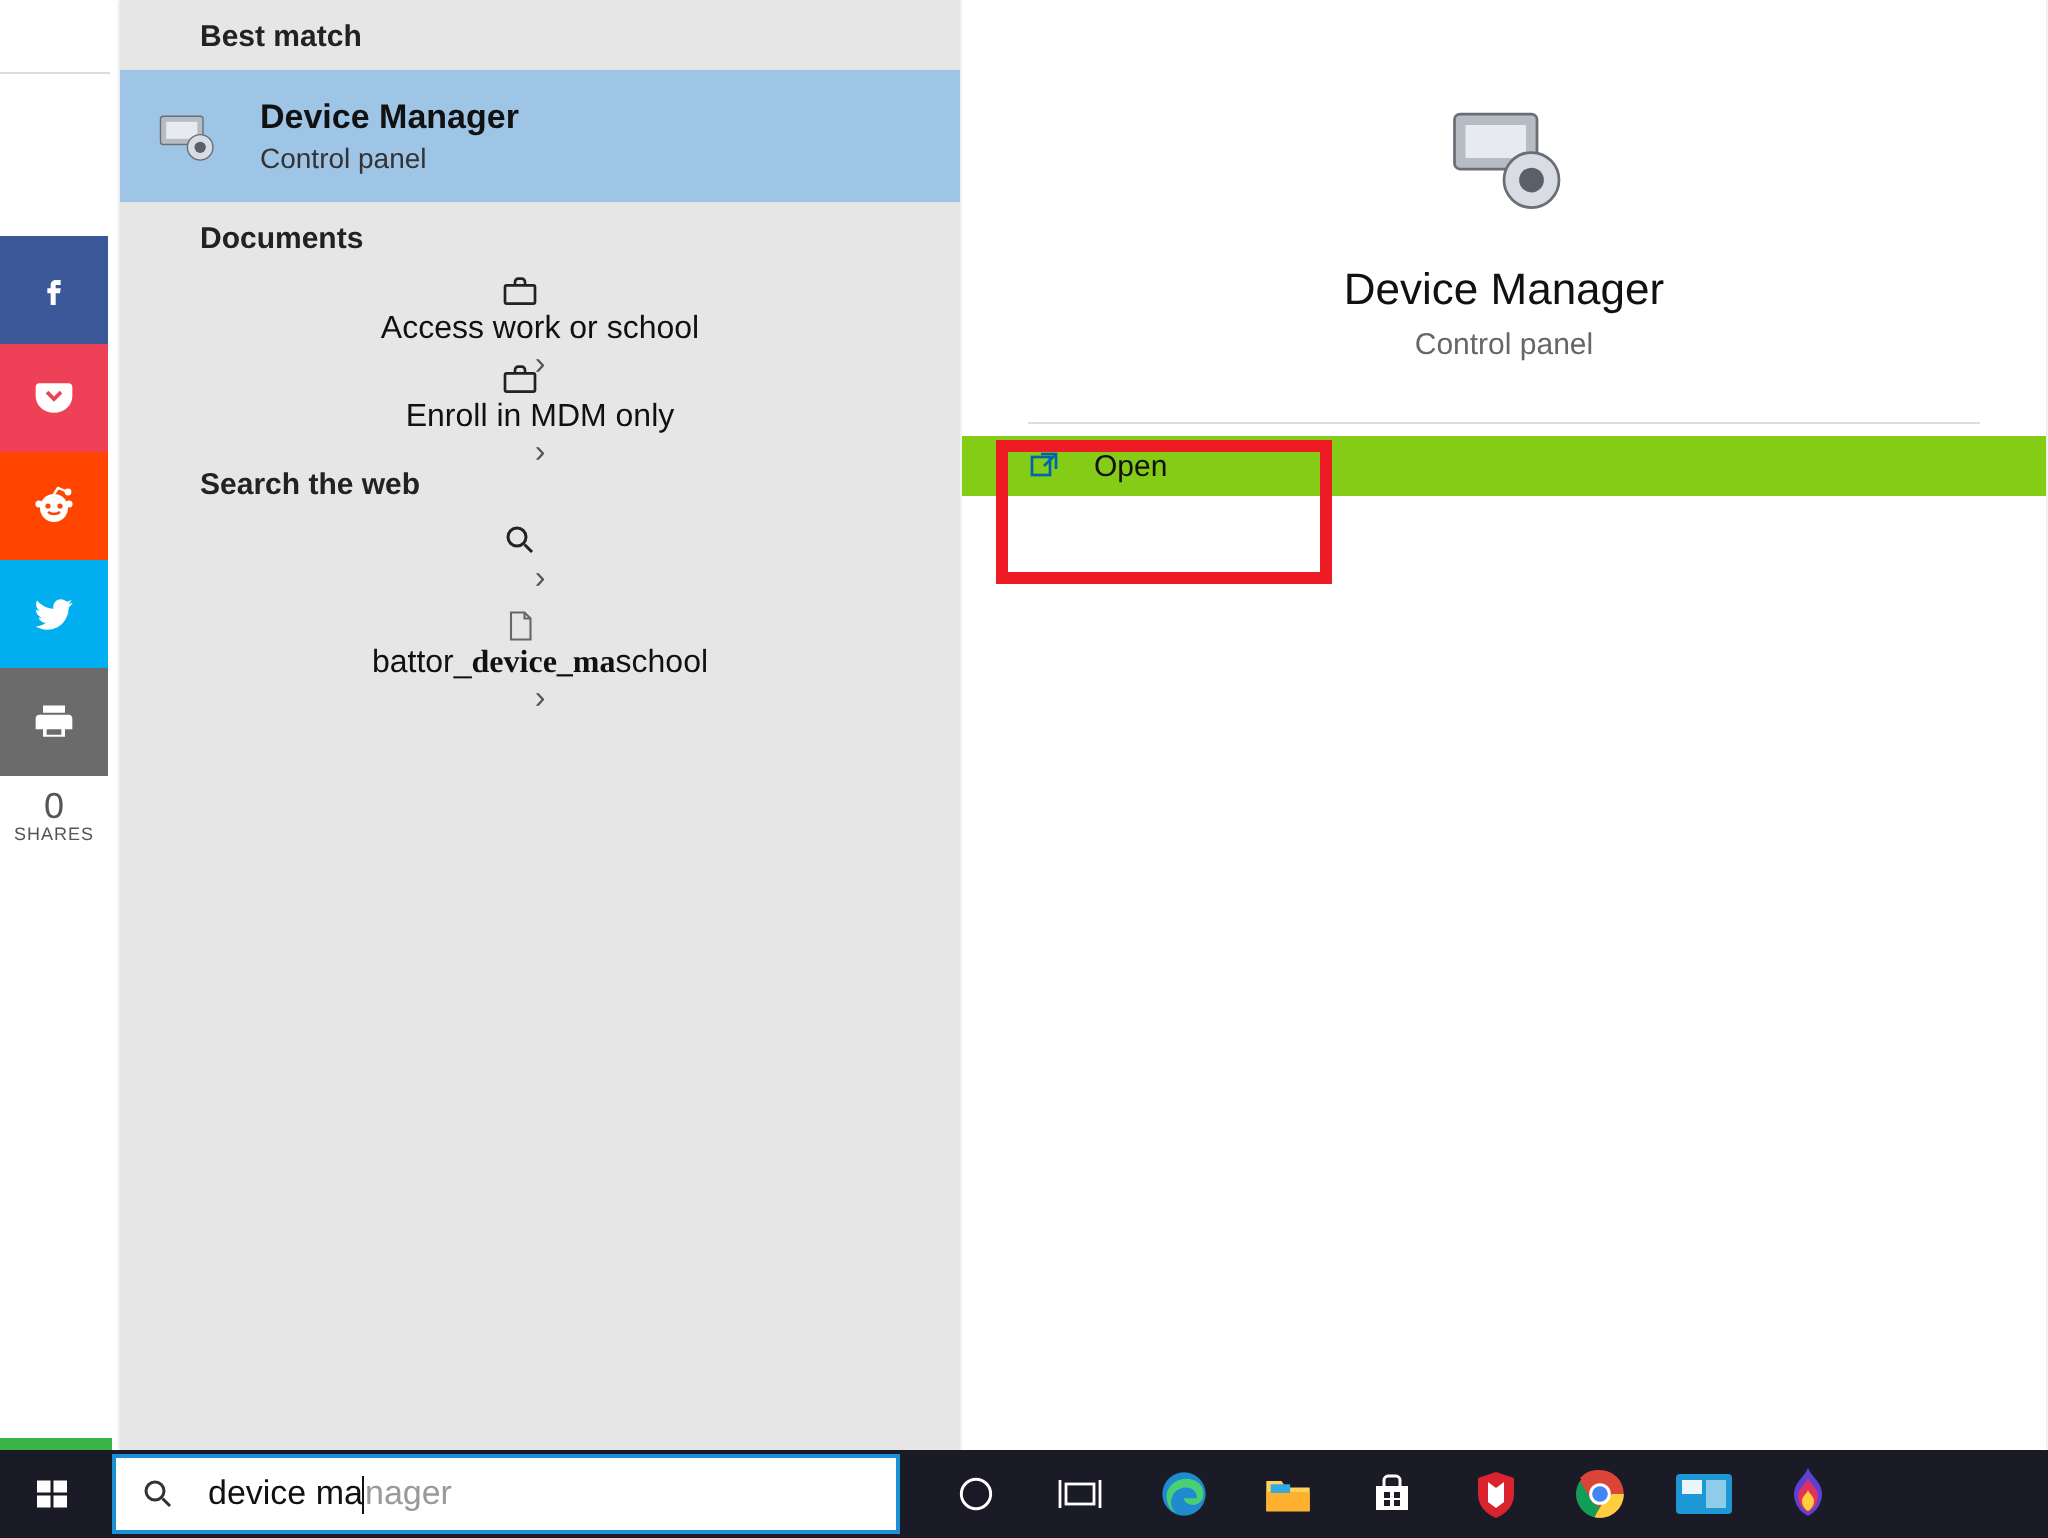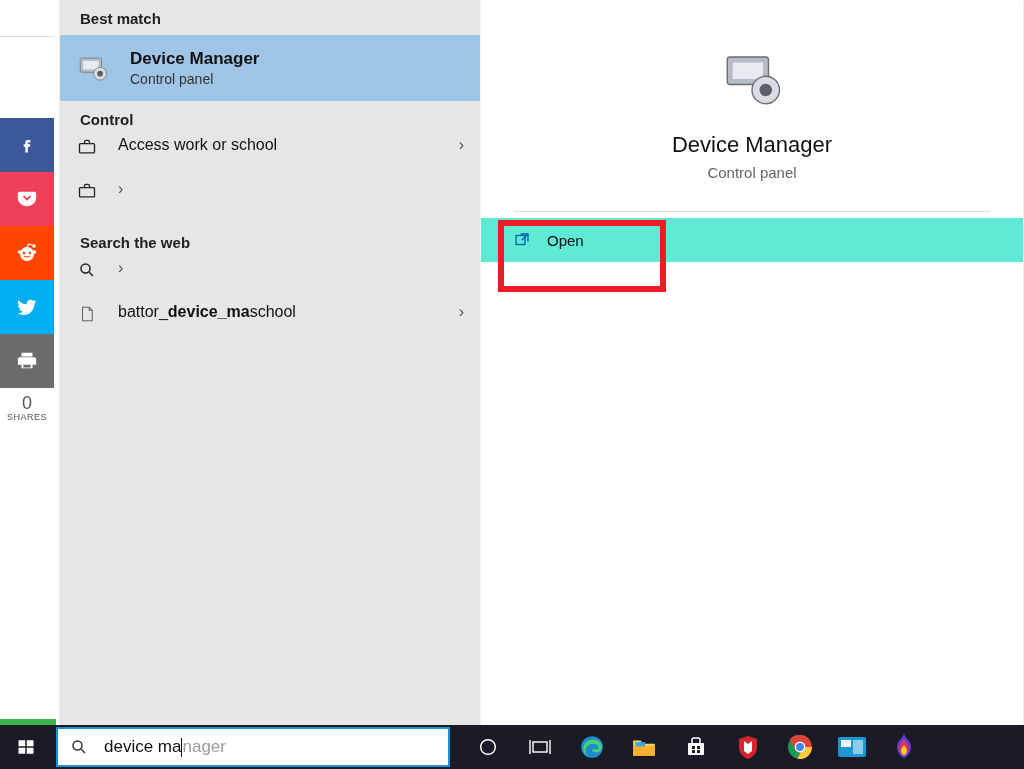--- a/index.html
+++ b/index.html
@@ -18,60 +18,60 @@
   .share-bar .cnt .lbl { font-size: 9px; letter-spacing: 0.5px; }
 
   
   .green-strip { position: absolute; left: 0; top: 719px; width: 56px; height: 6px; background: #3bb54a; }
 
   
   .panel { position: absolute; left: 60px; top: 0; width: 963px; height: 725px; background: #e6e6e6; box-shadow: 0 0 2px rgba(0,0,0,0.2); display: flex; }
   .panel-left { width: 420px; display: flex; flex-direction: column; }
   .panel-right { flex: 1; background: #fff; border-left: 1px solid rgba(0,0,0,0.05); display: flex; flex-direction: column; align-items: stretch; }
 
-  .section-h { font-size: 15px; font-weight: 600; color: #222; padding: 10px 22px 8px 20px; }
+  .section-h { font-size: 15px; font-weight: 600; color: #222; padding: 10px 22px 8px 40px; }
 
   .best-match { display: flex; align-items: center; height: 66px; padding-left: 14px; background: #9ec4e6; cursor: default; }
   .bm-icon { width: 38px; height: 38px; display: flex; align-items: center; justify-content: center; margin-right: 18px; }
   .bm-text .t { font-size: 17px; font-weight: 600; color: #111; }
   .bm-text .s { font-size: 14px; color: #333; margin-top: 2px; }
 
-  .row { display: flex; align-items: flex-start; height: 44px; padding: 0 16px 0 16px; font-size: 16px; color: #111; cursor: default; }
+  .row { display: flex; align-items: center; height: 44px; padding: 0 16px 0 16px; font-size: 16px; color: #111; cursor: default; flex-direction: column; }
   .row .ricon { width: 22px; height: 22px; margin-right: 20px; display: flex; align-items: center; justify-content: center; color: #333; }
   .row .label { flex: 1; }
   .row .chev { color: #555; font-size: 16px; }
   .row .dim { color: #777; }
 
   
   .detail-head { display: flex; flex-direction: column; align-items: center; padding-top: 46px; }
   .detail-head .big-icon { width: 66px; height: 66px; margin-bottom: 20px; }
   .detail-head .title { font-size: 22px; font-weight: 400; color: #111; margin-bottom: 6px; }
   .detail-head .sub { font-size: 15px; color: #666; margin-bottom: 30px; }
   .divider { height: 1px; width: 88%; margin: 0 auto 6px; background: #ddd; }
 
-  .action-row { height: 44px; display: flex; align-items: center; padding-left: 32px; font-size: 15px; color: #111; background: #5eead4; }
+  .action-row { height: 30px; display: flex; align-items: center; padding-left: 32px; font-size: 15px; color: #111; background: #84cc16; }
   .action-row .aicon { color: #0064b0; margin-right: 16px; display: inline-flex; }
 
   
   .callout { position: absolute; left: 498px; top: 220px; width: 168px; height: 72px; border: 6px solid #ed1c24; pointer-events: none; }
 
   
   .taskbar { position: absolute; left: 0; bottom: 0; width: 100%; height: 44px; background: #1b1b28; display: flex; align-items: center; }
   .start-btn { width: 52px; height: 44px; display: flex; align-items: center; justify-content: center; color: #fff; }
   .searchbox { margin-left: 4px; width: 394px; height: 40px; background: #fff; display: flex; align-items: center; border: 2px solid #1b90d6; }
   .searchbox .sicon { width: 42px; display: flex; justify-content: center; color: #333; }
   .searchbox .field { flex: 1; font-size: 17px; color: #111; border: none; outline: none; background: transparent; }
   .searchbox .ghost { position: absolute; pointer-events: none; font-size: 17px; color: #111; }
   .searchbox .ghost .gray { color: #9a9a9a; margin-top: 32px; }
 
   .tray { margin-left: 22px; display: flex; align-items: center; gap: 20px; height: 44px; }
   .tray .ticon { width: 32px; height: 32px; display: flex; align-items: center; justify-content: center; position: relative; }
 
   
-  .u { font-weight: 700; }
+  .u { font-weight: 700; font-family: Liberation Serif, serif; }
   .thin-scroll-line { position: absolute; left:0; top:36px; width:55px; height:1px; background:#ddd; }
 </style>
 </head>
 <body>
 
 <div class="thin-scroll-line"></div>
 
 <div class="share-bar">
   <div class="sq fb">
     <svg width="20" height="20" viewBox="0 0 24 24" fill="#fff">
@@ -126,40 +126,41 @@
             <circle cx="34" cy="32" r="9" fill="#d9dde3" stroke="#6a6f76"></circle>
             <circle cx="34" cy="32" r="4" fill="#5a6068"></circle>
           </svg>
       </div>
       <div class="bm-text">
         <div class="t">Device Manager</div>
         <div class="s">Control panel</div>
       </div>
     </div>
 
-    <div class="section-h">Control</div>
+    <div class="section-h">Documents</div>
 
     <div class="row">
       <span class="ricon">
         <svg width="20" height="20" viewBox="0 0 24 24" fill="none" stroke="#222" stroke-width="1.6">
             <rect x="3" y="8" width="18" height="11" rx="1"></rect>
             <path d="M9 8V6c0-1 .8-2 2-2h2c1.2 0 2 1 2 2v2"></path>
           </svg>
       </span>
       <span class="label">Access work or school</span>
       <span class="chev">›</span>
     </div>
 
     <div class="row">
       <span class="ricon">
         <svg width="20" height="20" viewBox="0 0 24 24" fill="none" stroke="#222" stroke-width="1.6">
             <rect x="3" y="8" width="18" height="11" rx="1"></rect>
             <path d="M9 8V6c0-1 .8-2 2-2h2c1.2 0 2 1 2 2v2"></path>
           </svg>
       </span>
+      <span class="label">Enroll in MDM only</span>
       <span class="chev">›</span>
     </div>
 
     <div class="section-h">Search the web</div>
 
     <div class="row">
       <span class="ricon">
         <svg width="18" height="18" viewBox="0 0 24 24" fill="none" stroke="#222" stroke-width="2">
             <circle cx="10" cy="10" r="6"></circle>
             <line x1="15" y1="15" x2="20" y2="20"></line>

